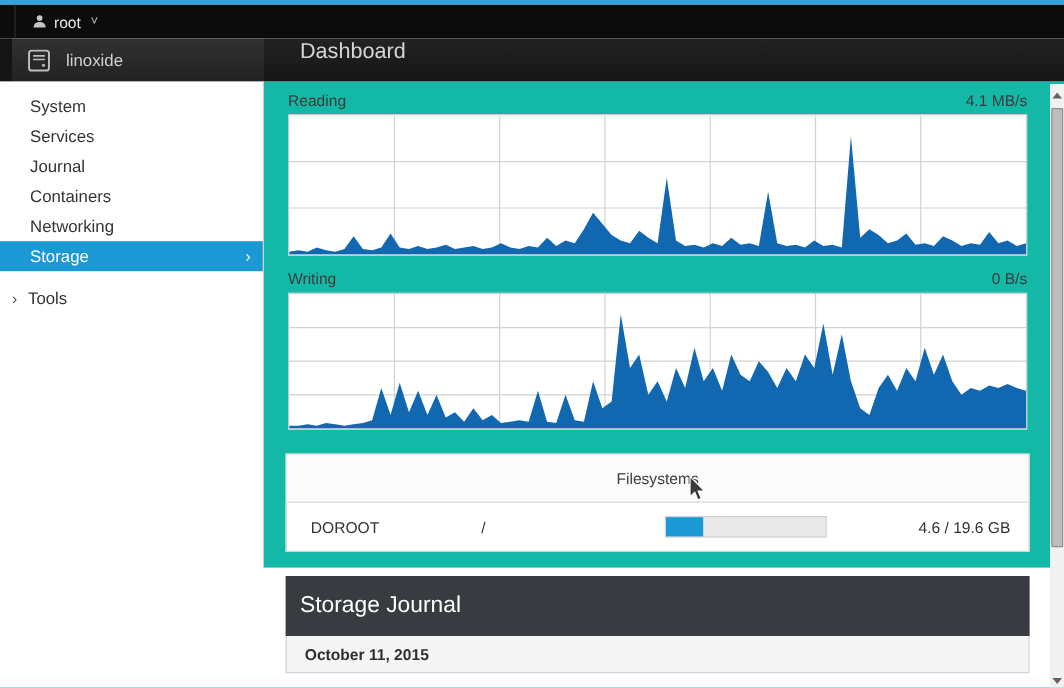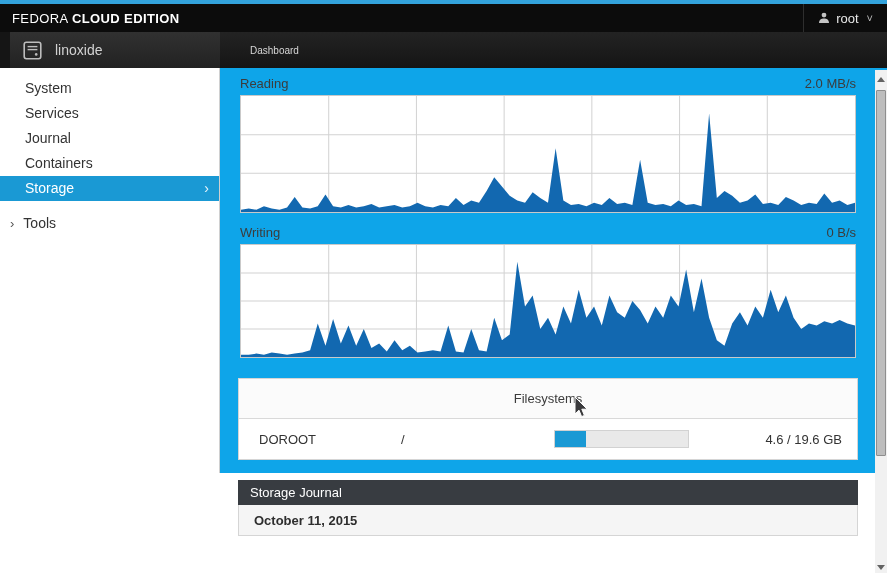--- a/index.html
+++ b/index.html
@@ -11,32 +11,32 @@
   .masthead { height:28px; background:#0c0c0c; display:flex; align-items:center; justify-content:space-between; padding-left:12px; }
   .brand { color:#fff; font-size:13px; letter-spacing:.4px; white-space:pre; }
   .brand .bold { font-weight:bold; }
   .usermenu { display:flex; align-items:center; gap:6px; color:#e8e8e8; font-size:13px; border-left:1px solid #2e2e2e; padding:4px 14px; height:28px; cursor:pointer; }
   .usermenu .caret { font-size:11px; color:#bbb; margin-left:2px; }
 
   
   .subheader { height:36px; display:flex; }
   .host-header { width:220px; background:linear-gradient(#313131,#222); border-left:10px solid #151515; display:flex; align-items:center; gap:13px; padding-left:13px; cursor:pointer; }
   .host-label { color:#d2d2d2; font-size:14px; }
-  .page-header { flex:1; background:linear-gradient(#232323,#151515); display:flex; align-items:center; padding-left:30px; color:#d6d6d6; font-size:10px; }
+  .page-header { flex:1; background:linear-gradient(#232323,#151515); display:flex; padding-left:30px; color:#d6d6d6; font-size:18px; }
 
   
   .content { display:flex; height:405px; }
   .sidebar { width:220px; background:#fff; border-right:1px solid #d0d0d0; padding-top:8px; flex:none; }
   .nav-item { height:25px; line-height:25px; padding:0 10px 0 25px; font-size:14px; color:#333; cursor:pointer; }
   .nav-item.selected { background:#1a99d4; color:#fff; display:flex; justify-content:space-between; align-items:center; }
   .nav-item.selected .chev { font-size:14px; color:#e8f5fc; }
   .tools-row { margin-top:10px; height:25px; line-height:25px; padding-left:10px; font-size:14px; color:#333; display:flex; gap:9px; cursor:pointer; }
   .tools-row .chev { color:#555; font-size:13px; }
 
-  .main { flex:1; position:relative; padding:0 31px 0 20px; background:#0ea5e9; }
+  .main { flex:1; position:relative; padding:0 31px 0 20px; background:#14b8a6; }
 
   
   .chart-label-row { display:flex; justify-content:space-between; font-size:13px; color:#3c3c3c; margin:8px 0 4px; }
   .chart-box { border:1px solid #c9c9c9; background:#fff; }
   .chart-box.reading { height:118px; }
   .chart-box.writing { height:114px; margin-bottom:0; }
   .writing-label { margin-top:12px; }
 
   
   .panel { border:1px solid #d5d5d5; margin:20px -2px 0; background:#fff; }
@@ -46,41 +46,40 @@
   table.fs td { padding:11px 0; vertical-align:middle; }
   .c1 { width:162px; padding-left:20px !important; }
   .c2 { width:153px; }
   .c3 { width:140px; }
   .c4 { text-align:right; padding-right:15px !important; }
   .usage-track { width:135px; height:18px; background:#e9e9e9; border:1px solid #d2d2d2; }
   .usage-fill { height:100%; background:#1a99d4; }
 
   
   .journal { margin:20px -2px 0; }
-  .journal-header { background:#383c41; color:#fff; font-size:13px; padding:5px 12px; }
+  .journal-header { background:#383c41; color:#fff; font-size:19px; padding:14px 12px; }
   .journal-date { background:#f5f5f5; border:1px solid #d5d5d5; border-top:none; font-size:13px; font-weight:bold; color:#2e2e2e; padding:8px 15px 7px; }
 
   
   .scrollbar { position:absolute; right:0; top:70px; bottom:0; width:12px; background:#f1f1f1; }
   .sb-up, .sb-down { position:absolute; left:2px; width:0; height:0; border-left:4px solid transparent; border-right:4px solid transparent; cursor:pointer; }
   .sb-up { top:7px; border-bottom:5px solid #636363; }
   .sb-down { bottom:3px; border-top:5px solid #636363; }
   .sb-thumb { position:absolute; top:20px; left:1px; width:10px; height:366px; background:#bdbdbd; border:1px solid #8e8e8e; border-radius:1px; cursor:pointer; }
 
   .cursor { position:absolute; left:574px; top:397px; pointer-events:none; z-index:50; }
 
   svg { display:block; }
 </style>
 </head>
 <body>
 
 <div class="accent"></div>
 
 <div class="masthead">
-  <div class="brand"><span>FEDORA </span><span class="bold">CLOUD EDITION</span></div>
   <div class="usermenu">
     <span>
       <svg width="12" height="12" viewBox="0 0 12 12">
           <circle cx="6" cy="3.1" r="2.4" fill="#c4c4c4"></circle>
           <path d="M1,11 C1,7.6 3.2,6.4 6,6.4 C8.8,6.4 11,7.6 11,11 Z" fill="#c4c4c4"></path>
         </svg>
     </span>
     <span>root</span>
     <span class="caret">˅</span>
   </div>
@@ -103,35 +102,36 @@
   </div>
 </div>
 
 <div class="content">
 
   <div class="sidebar">
     <div class="nav-item">System</div>
     <div class="nav-item">Services</div>
     <div class="nav-item">Journal</div>
     <div class="nav-item">Containers</div>
+    <div class="nav-item">Networking</div>
     <div class="nav-item selected">
       <span>Storage</span>
       <span class="chev">›</span>
     </div>
     <div class="tools-row">
       <span class="chev">›</span>
       <span>Tools</span>
     </div>
   </div>
 
   <div class="main">
 
     <div class="chart-label-row">
       <span>Reading</span>
-      <span>2.0 MB/s</span>
+      <span>4.1 MB/s</span>
     </div>
     <div class="chart-box reading">
         <svg viewBox="0 0 604 116" preserveAspectRatio="none" style="width: 100%; height: 100%;">
           <line x1="86.28571428571429" y1="0" x2="86.28571428571429" y2="116" stroke="#d2d2d2" stroke-width="1"></line>
           <line x1="172.57142857142858" y1="0" x2="172.57142857142858" y2="116" stroke="#d2d2d2" stroke-width="1"></line>
           <line x1="258.85714285714283" y1="0" x2="258.85714285714283" y2="116" stroke="#d2d2d2" stroke-width="1"></line>
           <line x1="345.14285714285717" y1="0" x2="345.14285714285717" y2="116" stroke="#d2d2d2" stroke-width="1"></line>
           <line x1="431.42857142857144" y1="0" x2="431.42857142857144" y2="116" stroke="#d2d2d2" stroke-width="1"></line>
           <line x1="517.7142857142857" y1="0" x2="517.7142857142857" y2="116" stroke="#d2d2d2" stroke-width="1"></line>
           <line x1="0" y1="38.666666666666664" x2="604" y2="38.666666666666664" stroke="#d2d2d2" stroke-width="1"></line>

